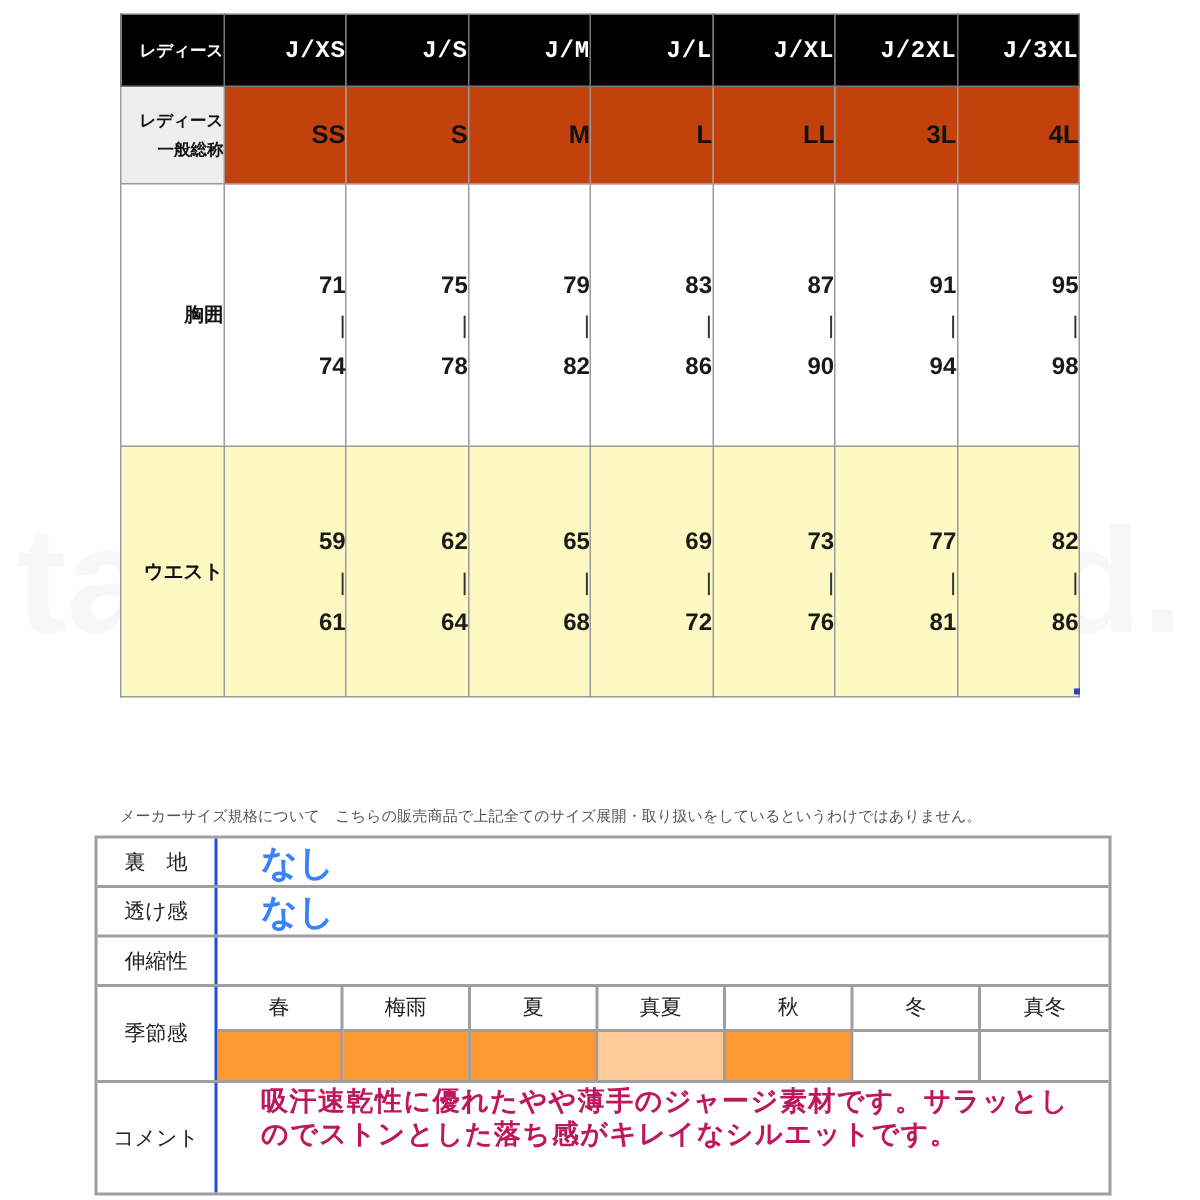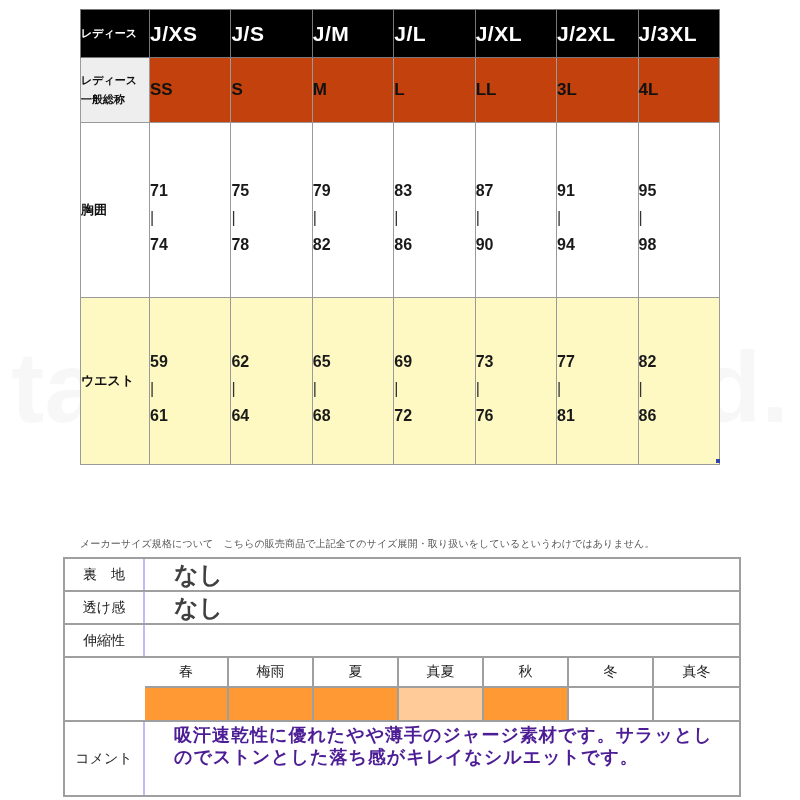--- a/index.html
+++ b/index.html
@@ -1,47 +1,47 @@
 <!DOCTYPE html>
 <html><head>
 <meta charset="utf-8">
 <style>
   html, body { margin:0; padding:0; background:#ffffff; }
   body { width:800px; height:800px; position:relative; overflow:hidden; font-family:"DejaVu Sans", sans-serif; color:#111; }
 
   
   .size-wrap { position:absolute; left:80px; top:9px; width:640px; }
   table.size { border-collapse:collapse; width:640px; table-layout:fixed; }
-  table.size td { border:1px solid #9a9a9a; text-align:left; padding:0; }
+  table.size td { border:1px solid #9a9a9a; text-align:right; padding:0; }
   table.size col.c0 { width:69px; }
-  table.size tr.hdr td { background:#000; color:#fff; height:47px; font-family:Liberation Sans, sans-serif; font-weight:bold; font-size:21px; letter-spacing:0.5px; border-color:#777; }
+  table.size tr.hdr td { background:#000; color:#fff; height:47px; font-family:Liberation Mono, monospace; font-weight:bold; font-size:16px; letter-spacing:0.5px; border-color:#777; }
   table.size tr.hdr td.lbl { font-size:11px; font-weight:bold; letter-spacing:0; font-family:"DejaVu Sans", sans-serif; }
   table.size tr.gen td { background:#c2410c; height:64px; font-family:"Liberation Sans", sans-serif; font-weight:bold; font-size:17px; }
   table.size tr.gen td.lbl { font-size:11px; line-height:19px; font-family:"DejaVu Sans", sans-serif; background:#eeeeee; }
   table.size tr.chest td { background:#fff; height:174px; }
   table.size tr.waist td { background:#fef9c3; height:166px; }
   table.size td.lbl-row { font-size:13px; font-weight:bold; }
   .range { font-family:"Liberation Sans", sans-serif; font-size:16px; font-weight:bold; line-height:27px; color:#1a1a1a;margin-top:14px; }
   .range .bar { display:block; font-weight:normal; color:#333; }
 
   .notes { border:1px solid #9a9a9a; border-top:none; width:638px; height:62px; padding:6px 0 0 3px; box-sizing:border-box; font-size:9.5px; font-weight:bold; line-height:18px; color:#222; background:#fff; }
   .notes div { white-space:nowrap; }
 
   .caption { position:absolute; left:80px; top:537px; font-size:10px; color:#555; white-space:nowrap; letter-spacing:0.1px; }
 
   
   .props { position:absolute; left:63px; top:557px; width:678px; height:240px; border:2px solid #9f9f9f; box-sizing:border-box; background:#fff; }
   .prow { position:absolute; left:0; width:674px; border-bottom:2px solid #9f9f9f; box-sizing:border-box; }
-  .plbl { position:absolute; left:0; top:0; bottom:0; width:80px; border-right:2px solid #c4b5fd; display:flex; align-items:center; justify-content:center; font-size:14px; color:#222; box-sizing:border-box; }
-  .pval { position:absolute; left:80px; top:0; bottom:0; right:0; padding-left:29px; display:flex; align-items:center; font-size:24px; font-weight:bold; color:#404040; }
+  .plbl { position:absolute; left:0; top:0; bottom:0; width:80px; border-right:2px solid #1d4ed8; display:flex; align-items:center; justify-content:center; font-size:14px; color:#222; box-sizing:border-box; }
+  .pval { position:absolute; left:80px; top:0; bottom:0; right:0; padding-left:29px; display:flex; align-items:center; font-size:24px; font-weight:bold; color:#3b82f6; }
   .seasons { position:absolute; left:80px; top:0; right:0; bottom:0; }
   .season-cell { position:absolute; box-sizing:border-box; border-right:2px solid #9f9f9f; }
   .season-name { top:0; height:30px; border-bottom:2px solid #9f9f9f; display:flex; align-items:center; justify-content:center; font-size:14px; color:#222; }
   .season-bar { top:30px; height:32px; }
-  .comment { position:absolute; left:80px; top:0; right:0; bottom:0; padding:2px 0 16px 29px; font-size:18px; font-weight:bold; line-height:22px; color:#4c1d95; letter-spacing:1px; }
+  .comment { position:absolute; left:80px; top:0; right:0; bottom:0; padding:2px 0 16px 29px; font-size:18px; font-weight:bold; line-height:22px; color:#be185d; letter-spacing:1px; }
 
   
   .wm { position:absolute; left:0; top:330px; width:800px; text-align:center; font-family:"Liberation Sans", sans-serif; font-size:100px; font-weight:bold; color:rgba(0,0,0,0.03); pointer-events:none; white-space:nowrap; }
   .corner { position:absolute; left:716px; top:459px; width:4px; height:4px; background:#3344aa; }
 </style>
 </head>
 <body>
 
 <div class="wm">takespo Co.,Ltd.</div>
 
@@ -142,20 +142,21 @@
     <div class="pval">なし</div>
   </div>
   <div class="prow" style="top:33px;height:33px;">
     <div class="plbl">透け感</div>
     <div class="pval">なし</div>
   </div>
   <div class="prow" style="top:66px;height:33px;">
     <div class="plbl">伸縮性</div>
   </div>
   <div class="prow" style="top:99px;height:64px;">
+    <div class="plbl">季節感</div>
     <div class="seasons" id="seasons">
         <div class="season-cell season-name" style="left: 0px; width: 84px;">春</div>
         <div class="season-cell season-bar" style="left: 0px; width: 84px; background: rgb(255, 153, 51);"></div>
         <div class="season-cell season-name" style="left: 84px; width: 85px;">梅雨</div>
         <div class="season-cell season-bar" style="left: 84px; width: 85px; background: rgb(255, 153, 51);"></div>
         <div class="season-cell season-name" style="left: 169px; width: 85px;">夏</div>
         <div class="season-cell season-bar" style="left: 169px; width: 85px; background: rgb(255, 153, 51);"></div>
         <div class="season-cell season-name" style="left: 254px; width: 85px;">真夏</div>
         <div class="season-cell season-bar" style="left: 254px; width: 85px; background: rgb(255, 204, 153);"></div>
         <div class="season-cell season-name" style="left: 339px; width: 85px;">秋</div>

